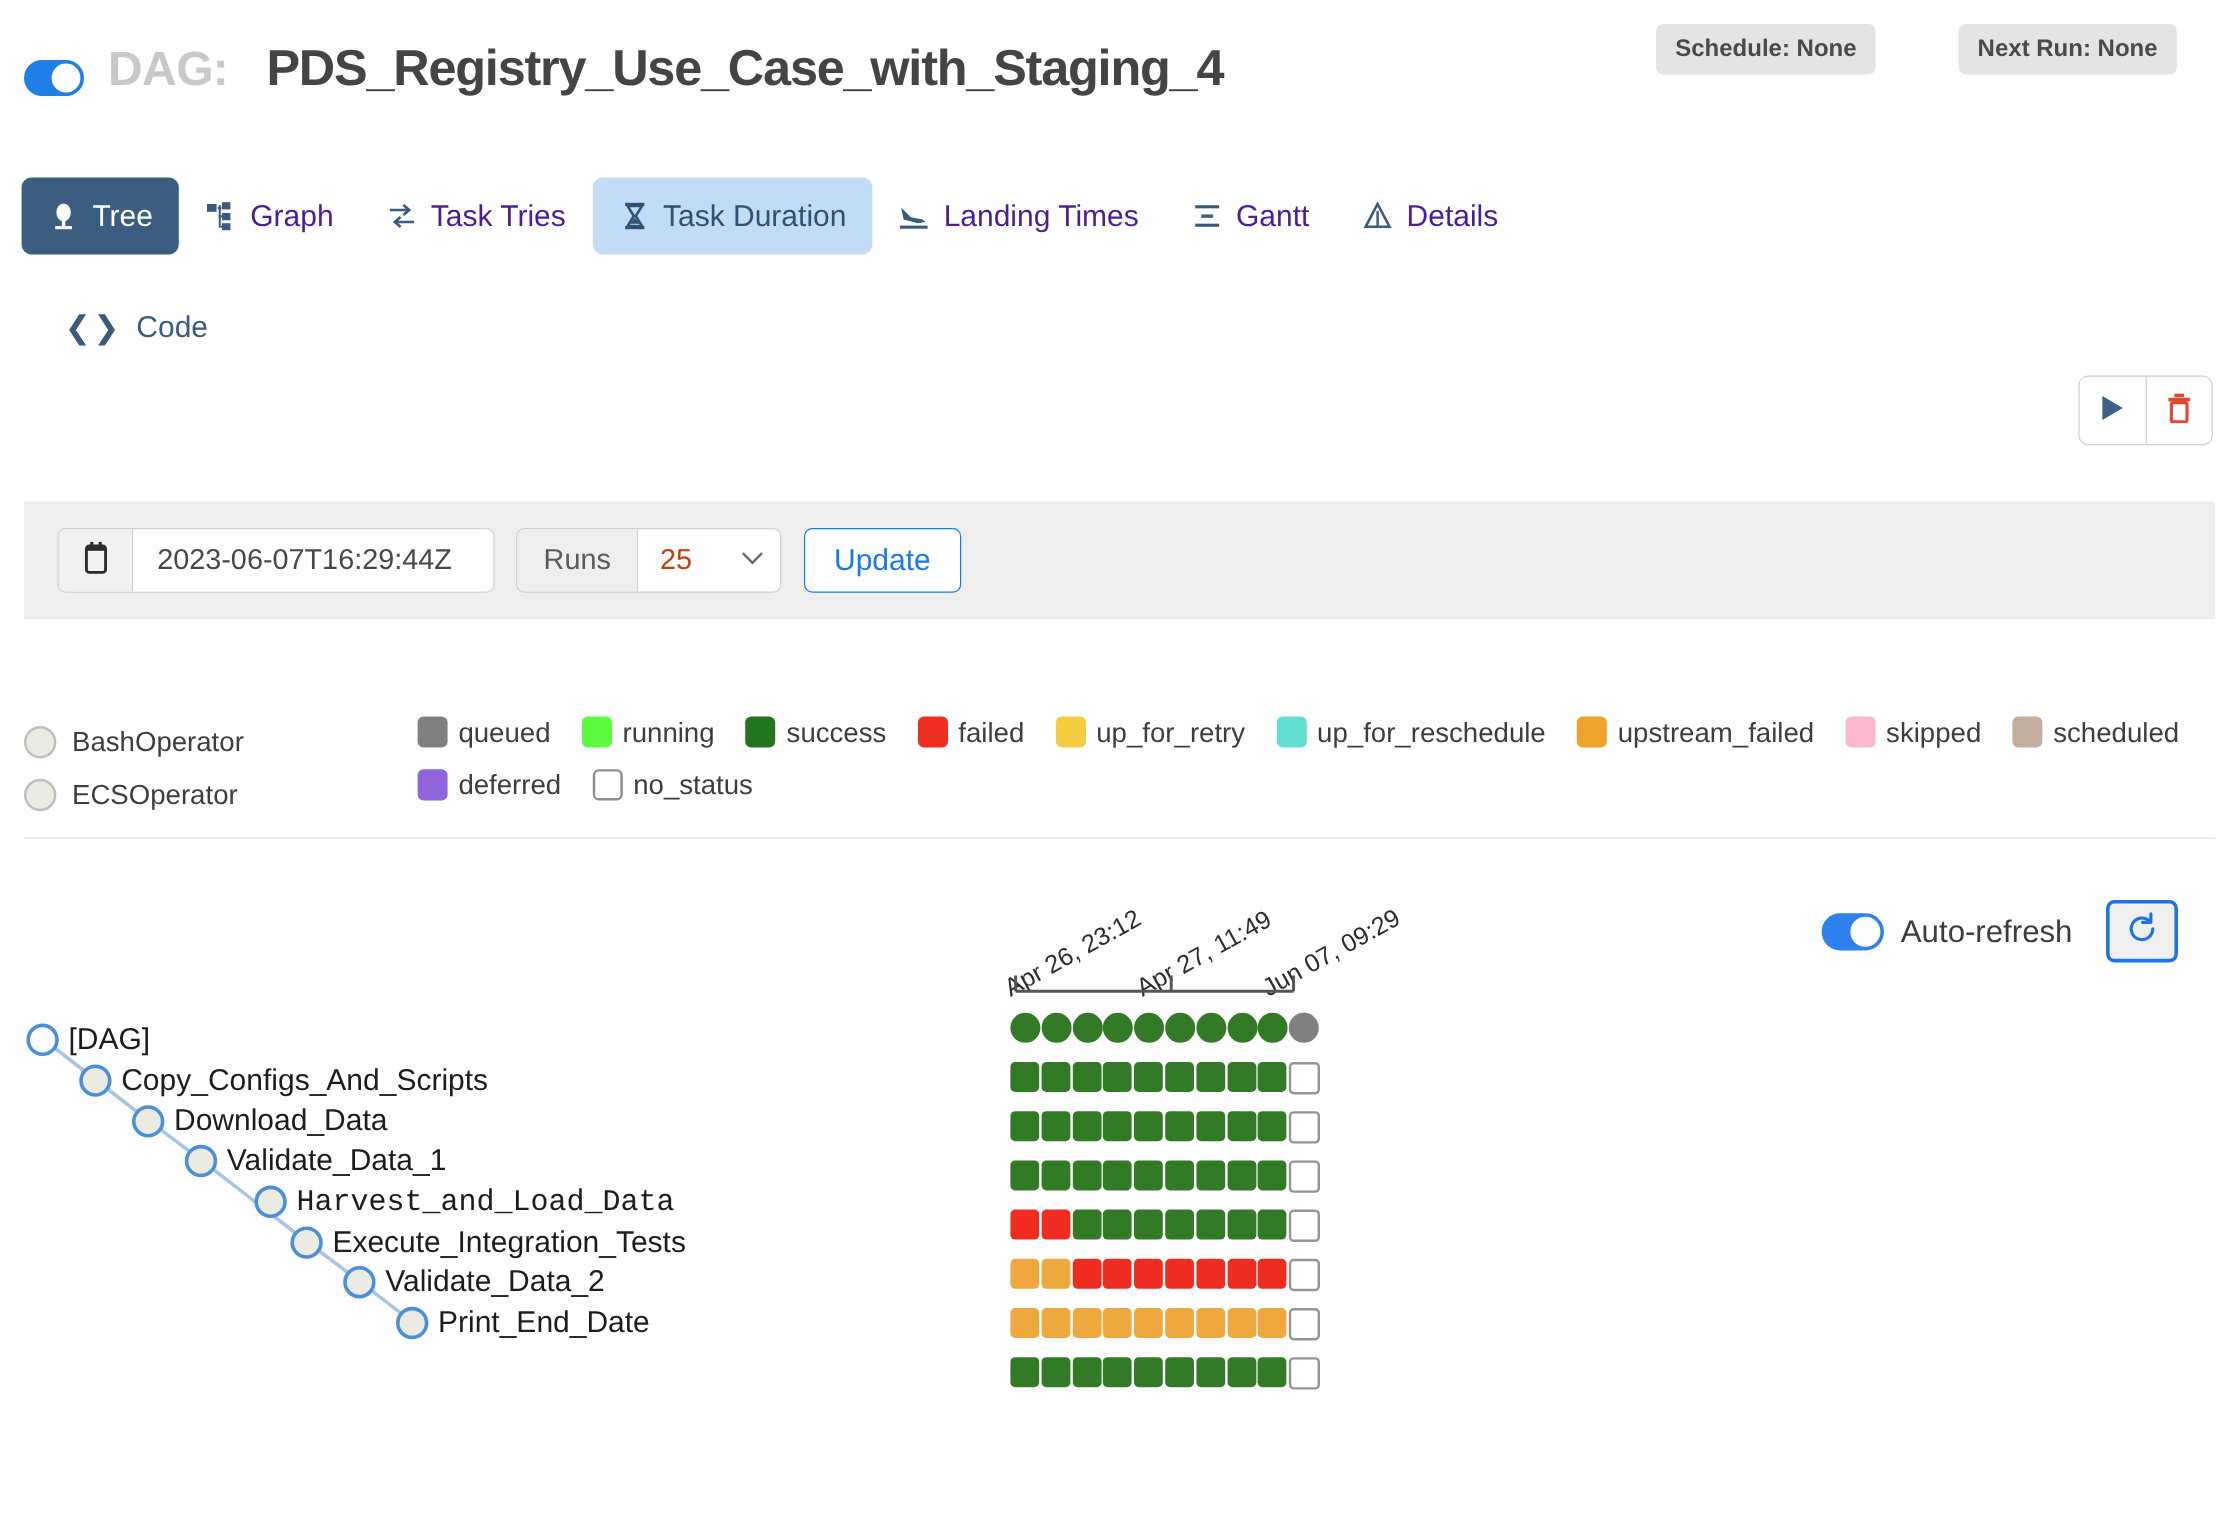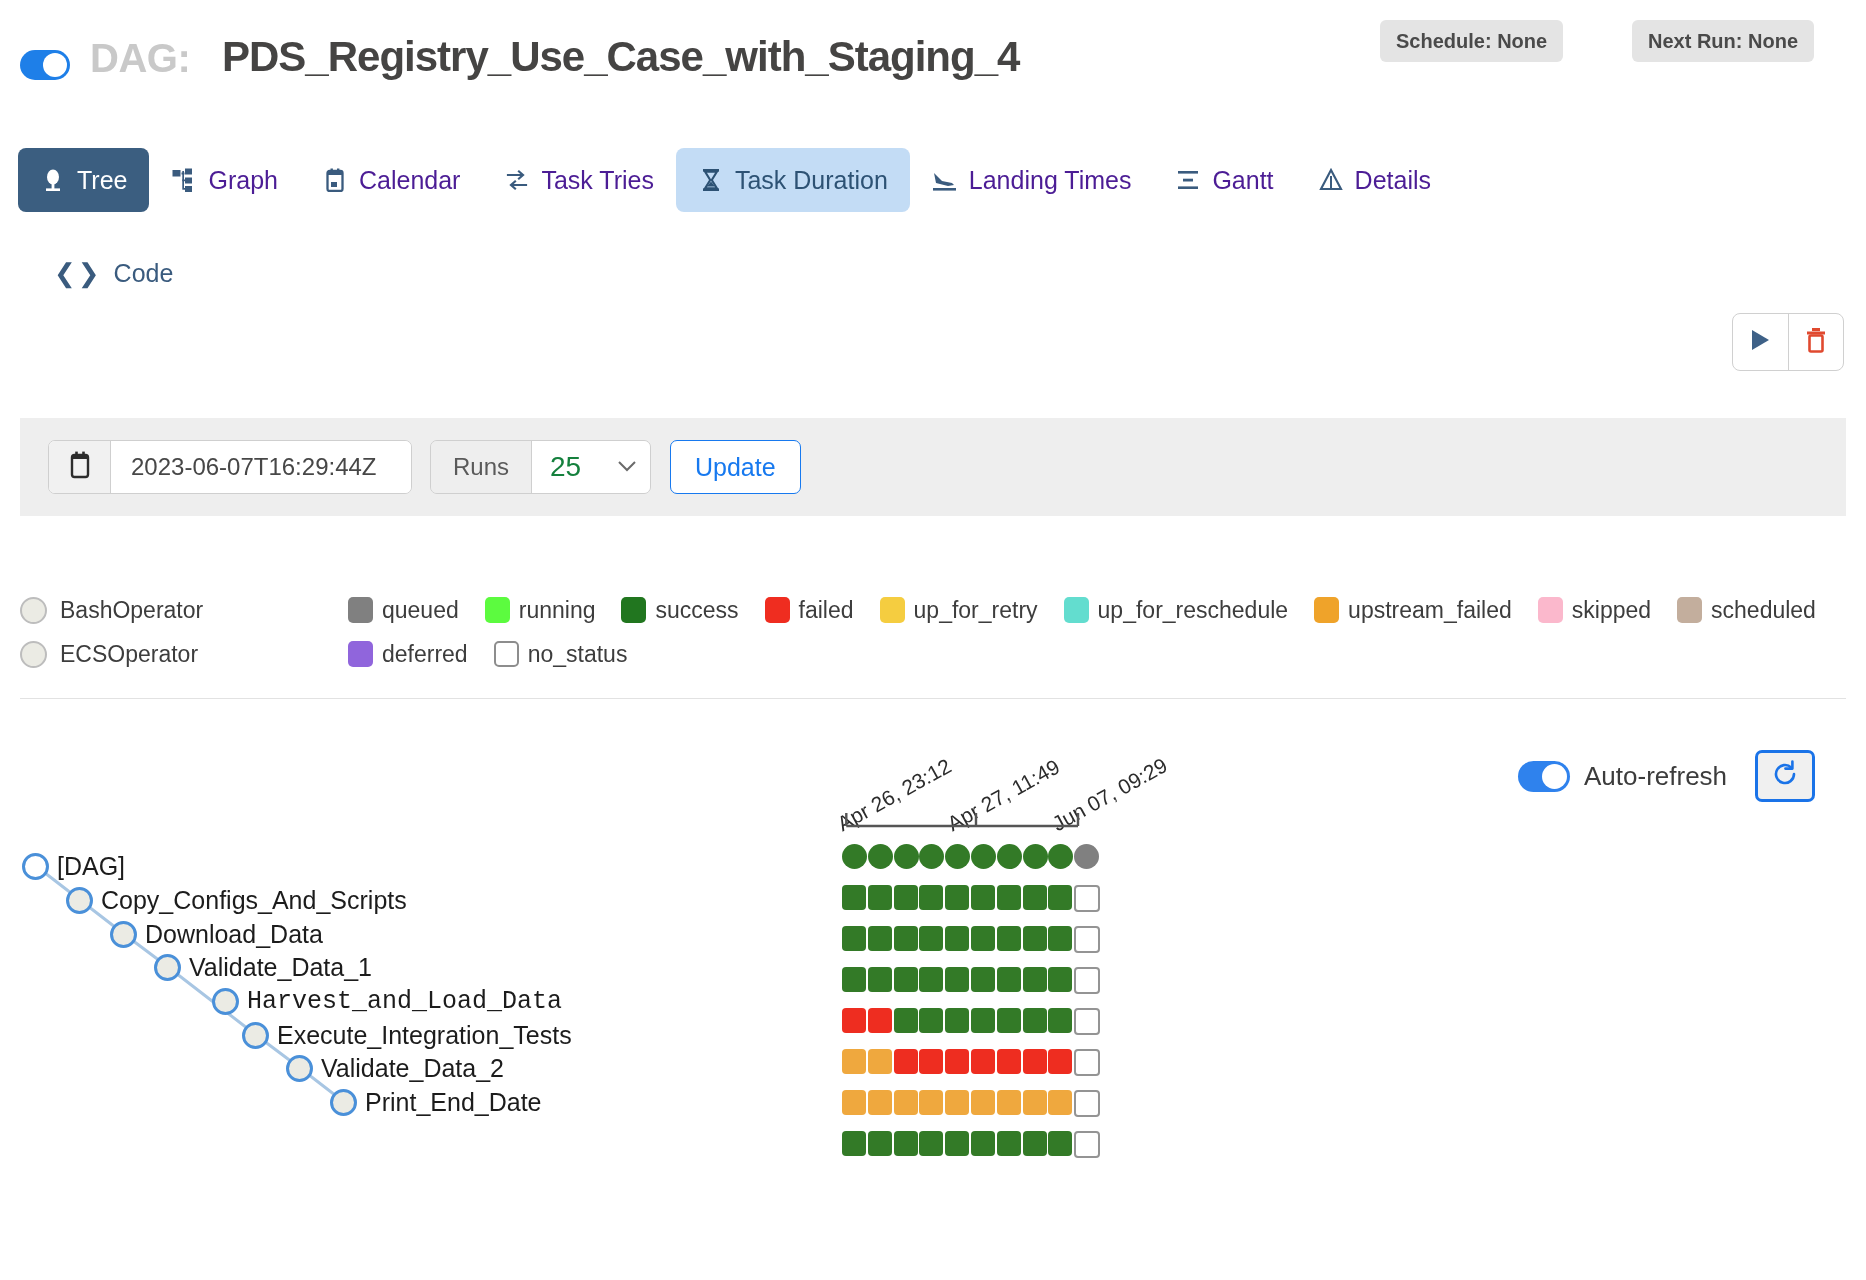--- a/index.html
+++ b/index.html
@@ -111,36 +111,36 @@
   }
   .runs-label {
     display: flex; align-items: center; padding: 0 22px;
     background: #eeeeee; font-size: 24px; color: #5a5a5a;
     border-right: 1px solid #cfcfcf;
   }
   .runs-select {
     position: relative; width: 118px; background: #ffffff;
     display: flex; align-items: center; cursor: pointer;
   }
-  .runs-select .val { font-size: 28px; color: #15803d; padding-left: 18px; }
+  .runs-select .val { font-size: 24px; color: #c2410c; padding-left: 18px; }
   .runs-select .caret {
     position: absolute; right: 14px; top: 50%; transform: translateY(-50%);
   }
   .update-btn {
     position: absolute; left: 650px; top: 22px;
     height: 54px; padding: 0 24px;
     border: 1px solid #1779ef; border-radius: 7px; background: #ffffff;
     display: flex; align-items: center; justify-content: center;
     font-size: 25px; color: #1779ef; cursor: pointer;
   }
 
   
   .legend { position: absolute; left: 0; top: 578px; width: 1866px; }
   .op-legend { position: absolute; left: 20px; top: 10px; }
-  .op-row { display: flex; align-items: center; gap: 13px; height: 44px; }
+  .op-row { display: flex; align-items: flex-end; gap: 13px; height: 44px; }
   .op-circle {
     width: 27px; height: 27px; border-radius: 50%;
     background: #ebebe4; border: 2px solid #bdbdbd;
   }
   .op-label { font-size: 23px; color: #3d3d3d; }
 
   .status-legend { position: absolute; left: 348px; top: 10px; width: 1500px; }
   .status-row { display: flex; align-items: center; height: 44px; }
   .status-item { display: flex; align-items: center; gap: 9px; margin-right: 26px; }
   .sw { width: 25px; height: 26px; border-radius: 5px; }
@@ -242,32 +242,20 @@
           <rect x="13" y="18" width="7" height="6" fill="#3a5b7e"></rect>
           <rect x="9.5" y="4.5" width="3" height="2" fill="#3a5b7e"></rect>
           <rect x="10.3" y="3" width="1.7" height="17" fill="#3a5b7e"></rect>
           <rect x="10.3" y="11.5" width="3" height="1.7" fill="#3a5b7e"></rect>
           <rect x="10.3" y="20" width="3" height="1.7" fill="#3a5b7e"></rect>
         </svg>
       </span>
       <span>Graph</span>
     </div>
 
-    <div class="tab">
-      <span class="ic">
-        <svg width="24" height="24" viewBox="0 0 24 24">
-          <rect x="4.5" y="3" width="15" height="20" rx="2" fill="none" stroke="#3a5b7e" stroke-width="2.3"></rect>
-          <rect x="4.5" y="3" width="15" height="4" fill="#3a5b7e"></rect>
-          <rect x="7.5" y="0.5" width="2.4" height="5" fill="#3a5b7e"></rect>
-          <rect x="14" y="0.5" width="2.4" height="5" fill="#3a5b7e"></rect>
-          <rect x="8" y="14" width="6" height="5" fill="#3a5b7e"></rect>
-        </svg>
-      </span>
-      <span>Calendar</span>
-    </div>
 
     <div class="tab">
       <span class="ic">
         <svg width="24" height="24" viewBox="0 0 24 24">
           <path d="M3 7 H17 M14 3.5 L18 7 L14 10.5" fill="none" stroke="#3a5b7e" stroke-width="2.2" stroke-linecap="square"></path>
           <path d="M21 17 H7 M10 13.5 L6 17 L10 20.5" fill="none" stroke="#3a5b7e" stroke-width="2.2" stroke-linecap="square"></path>
         </svg>
       </span>
       <span>Task Tries</span>
     </div>

